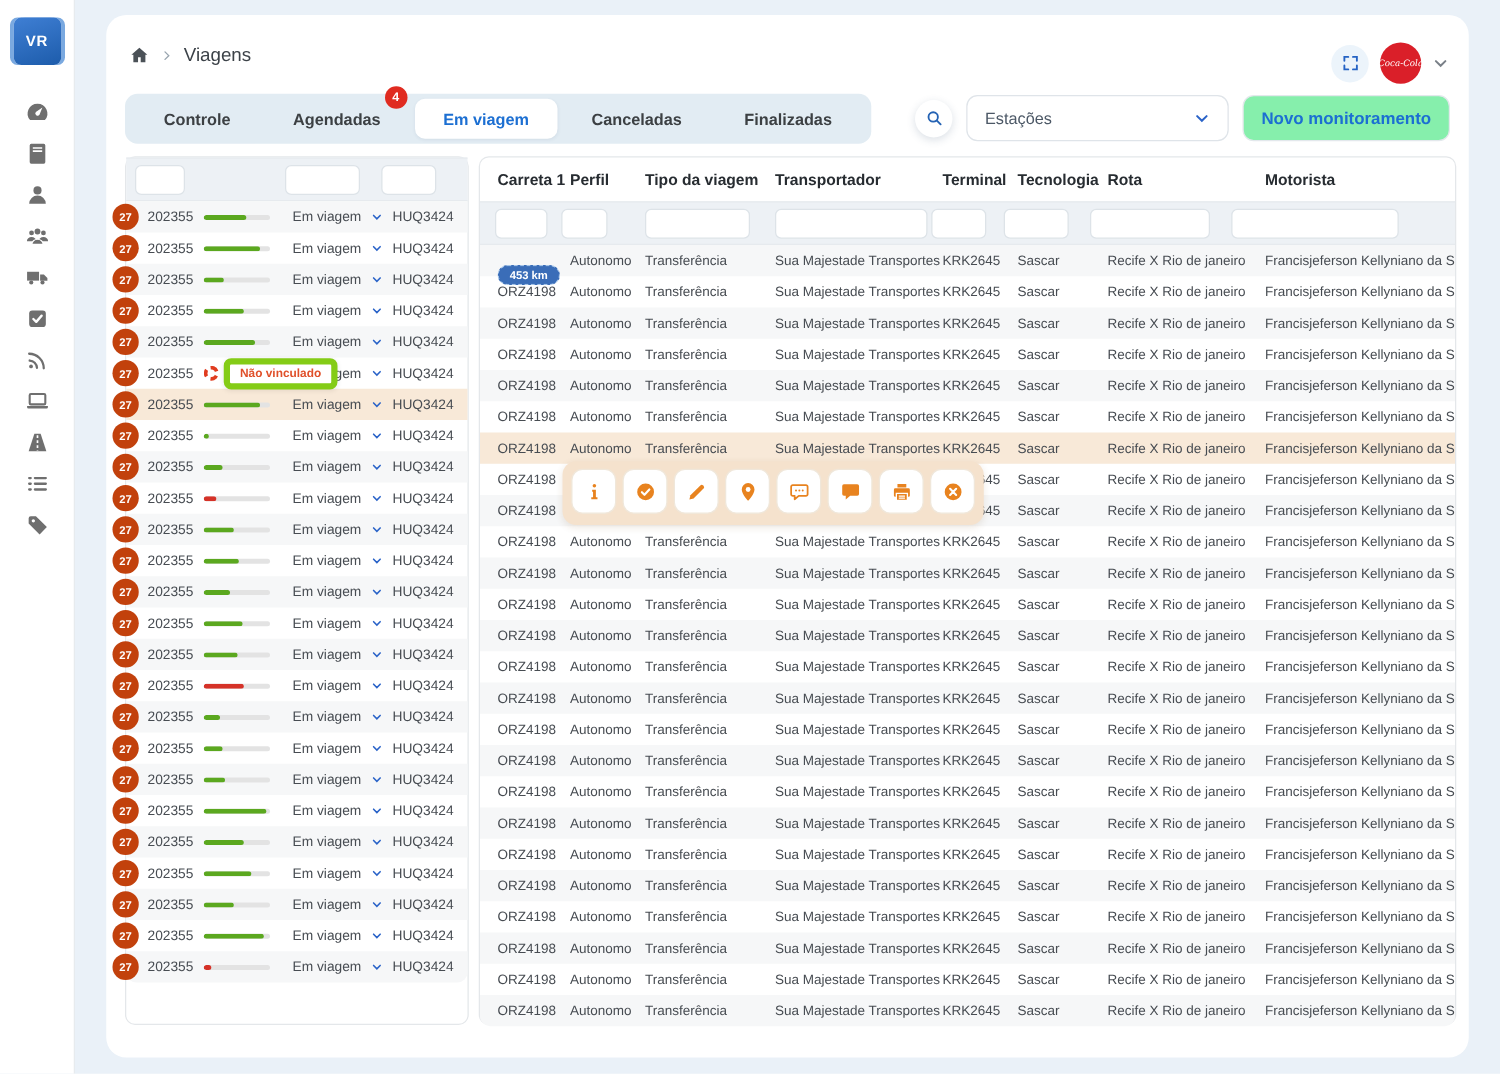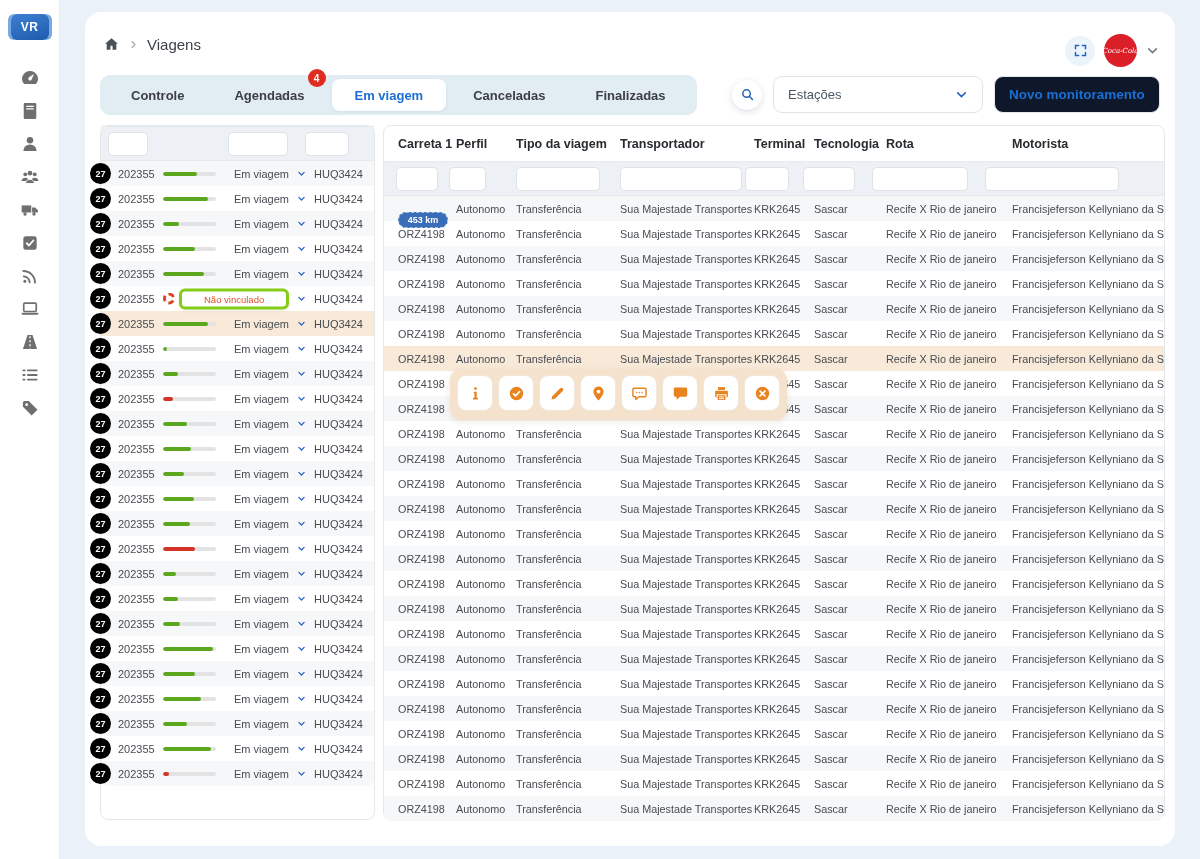--- a/index.html
+++ b/index.html
@@ -1,21 +1,21 @@
 <!DOCTYPE html>
 <html><head>
 <meta charset="utf-8">
 <style>
   * { margin:0; padding:0; box-sizing:border-box; }
   html,body { width:1200px; height:859px; overflow:hidden; }
   body { background:#eaf1f8; font-family:"Liberation Sans", sans-serif; position:relative; }
 
   
   .sidebar { position:absolute; left:0; top:0; width:60px; height:859px; background:#fff; border-right:1px solid #e7ebee; z-index:10; }
-  .logo { width:38px; height:26px; margin:14px auto 28px; background:linear-gradient(160deg,#3f7fd4,#1d5cab); border-radius:6px; color:#fff; font-weight:bold; font-size:12px; display:flex; align-items:center; justify-content:center; box-shadow:-3px 0 0 #7aa9e0, 3px 0 0 #7aa9e0; letter-spacing:.5px; }
+  .logo { width:38px; height:38px; margin:14px auto 28px; background:linear-gradient(160deg,#3f7fd4,#1d5cab); border-radius:6px; color:#fff; font-weight:bold; font-size:12px; display:flex; align-items:center; justify-content:center; box-shadow:-3px 0 0 #7aa9e0, 3px 0 0 #7aa9e0; letter-spacing:.5px; }
   .side-nav { display:flex; flex-direction:column; align-items:center; gap:13px; }
   .side-item { width:34px; height:20px; display:flex; align-items:center; justify-content:center; cursor:pointer; }
   .side-item svg { width:20px; height:20px; }
 
   
   .card { position:absolute; left:85px; top:12px; width:1090px; height:834px; background:#fff; border-radius:16px; }
 
   .breadcrumb { position:absolute; left:18px; top:24px; display:flex; align-items:center; gap:9px; }
   .breadcrumb svg { display:block; }
   .crumb-sep { color:#9aa6b0; font-size:13px; }
@@ -30,21 +30,21 @@
   .tabs { position:absolute; left:15px; top:63px; height:40px; background:#e2ecf3; border-radius:10px; display:flex; align-items:center; padding:0 6px; }
   .tab { position:relative; height:32px; margin:0 2px; padding:0 23px; display:flex; align-items:center; font-size:13px; font-weight:600; color:#3c4043; cursor:pointer; border-radius:8px; white-space:nowrap; }
   .tab.active { background:#fff; color:#1c6fd2; box-shadow:0 1px 3px rgba(40,70,100,.08); }
   .tab-badge { position:absolute; top:-10px; right:2px; min-width:18px; height:18px; border-radius:50%; background:#e02b20; color:#fff; font-size:10px; font-weight:bold; display:flex; align-items:center; justify-content:center; }
 
   
   .controls { position:absolute; top:64px; right:15px; display:flex; align-items:center; gap:11px; }
   .search-btn { width:30px; height:30px; border-radius:50%; background:#fff; box-shadow:0 2px 7px rgba(50,80,110,.18); display:flex; align-items:center; justify-content:center; cursor:pointer; }
   .station-select { width:210px; height:37px; background:#fff; border:1px solid #dfe4e9; border-radius:9px; display:flex; align-items:center; justify-content:space-between; padding:0 14px; cursor:pointer; }
   .station-select span { font-size:13px; color:#4c5866; }
-  .new-btn { width:166px; height:37px; background:#0f172a; border:1px solid #e3e8ec; border-radius:9px; color:#1c6fd2; font-size:13.5px; font-weight:bold; display:flex; align-items:center; justify-content:center; cursor:pointer; white-space:nowrap; }
+  .new-btn { width:166px; height:37px; background:#86efac; border:1px solid #e3e8ec; border-radius:9px; color:#1c6fd2; font-size:13.5px; font-weight:bold; display:flex; align-items:center; justify-content:center; cursor:pointer; white-space:nowrap; }
 
   
   .panels { position:absolute; left:15px; top:113px; right:10px; height:695px; display:flex; gap:8px; }
   .panel { background:#fff; border:1px solid #e4e7ea; border-radius:8px; position:relative; }
   .panel-left { width:275px; }
   .panel-right { flex:1; }
 
   .thead { height:35px; display:grid; align-items:center; font-size:12.5px; font-weight:bold; color:#272c31; }
   .thead-left { grid-template-columns:110px 78px 1fr; padding-left:17px; }
   .thead-right { grid-template-columns:58px 60px 104px 134px 60px 72px 126px 1fr; padding-left:14px; }
@@ -53,31 +53,31 @@
 
   .tbody { position:relative; }
   .trow { height:25px; display:grid; align-items:center; font-size:11px; color:#474c52; position:relative; cursor:pointer; }
   .trow.alt { background:#f6f7f8; }
   .trow.hl { background:#f8e9d8; }
   .trow:last-child { border-radius:0 0 8px 8px; }
   .lrow { grid-template-columns:45px 71px 80px 1fr; padding-left:17px; }
   .rrow { grid-template-columns:58px 60px 104px 134px 60px 72px 126px 1fr; padding-left:14px; font-size:10.8px; }
   .rrow .cell { white-space:nowrap; overflow:hidden; }
 
-  .count-badge { position:absolute; left:-11px; top:2px; width:21px; height:21px; border-radius:50%; background:#000000; color:#fff; font-size:9px; font-weight:bold; display:flex; align-items:center; justify-content:center; z-index:2; }
+  .count-badge { position:absolute; left:-11px; top:2px; width:21px; height:21px; border-radius:50%; background:#c2410c; color:#fff; font-size:9px; font-weight:bold; display:flex; align-items:center; justify-content:center; z-index:2; }
   .progress-track { width:53px; height:4px; border-radius:3px; background:#e3e3e3; overflow:hidden; }
   .progress-fill { height:100%; border-radius:3px; }
   .status-cell { display:flex; align-items:center; }
   .status-cell svg { margin-left:auto; margin-right:8px; }
 
   .km-badge { display:inline-block; width:50px; text-align:center; background:#3a6db8; border:1px dashed #a5c4e8; color:#fff; font-size:9px; font-weight:bold; border-radius:9px; padding:2px 0;margin-top:23px; }
 
   .nv-overlay { position:absolute; left:62px; top:50%; transform:translateY(-50%); display:flex; align-items:center; gap:4px; z-index:3; }
   .nv-ring { width:12px; height:12px; border-radius:50%; border:3.5px dashed #e03c1f; background:transparent; }
-  .nv-badge { background:#fff; border:3px solid #84cc16; border-radius:6px; box-shadow:0 1px 4px rgba(0,0,0,.08); color:#e0502a; font-size:9.5px; font-weight:normal; padding:2px 22px; white-space:nowrap; }
+  .nv-badge { background:#fff; border:5px solid #84cc16; border-radius:6px; box-shadow:0 1px 4px rgba(0,0,0,.08); color:#e0502a; font-size:9.5px; font-weight:bold; padding:2px 8px; white-space:nowrap; }
 
   
   .action-toolbar { position:absolute; left:66px; top:243px; background:#f5e2cd; border-radius:11px; padding:6px 7px 9px; display:flex; gap:5px; z-index:5; box-shadow:0 2px 6px rgba(120,80,30,.12); }
   .act-btn { width:36px; height:36px; background:#fff; border:1px solid #f0e7da; border-radius:9px; display:flex; align-items:center; justify-content:center; cursor:pointer; }
   .act-btn svg { width:17px; height:17px; }
 </style>
 </head>
 <body>
 
 <div class="sidebar">

